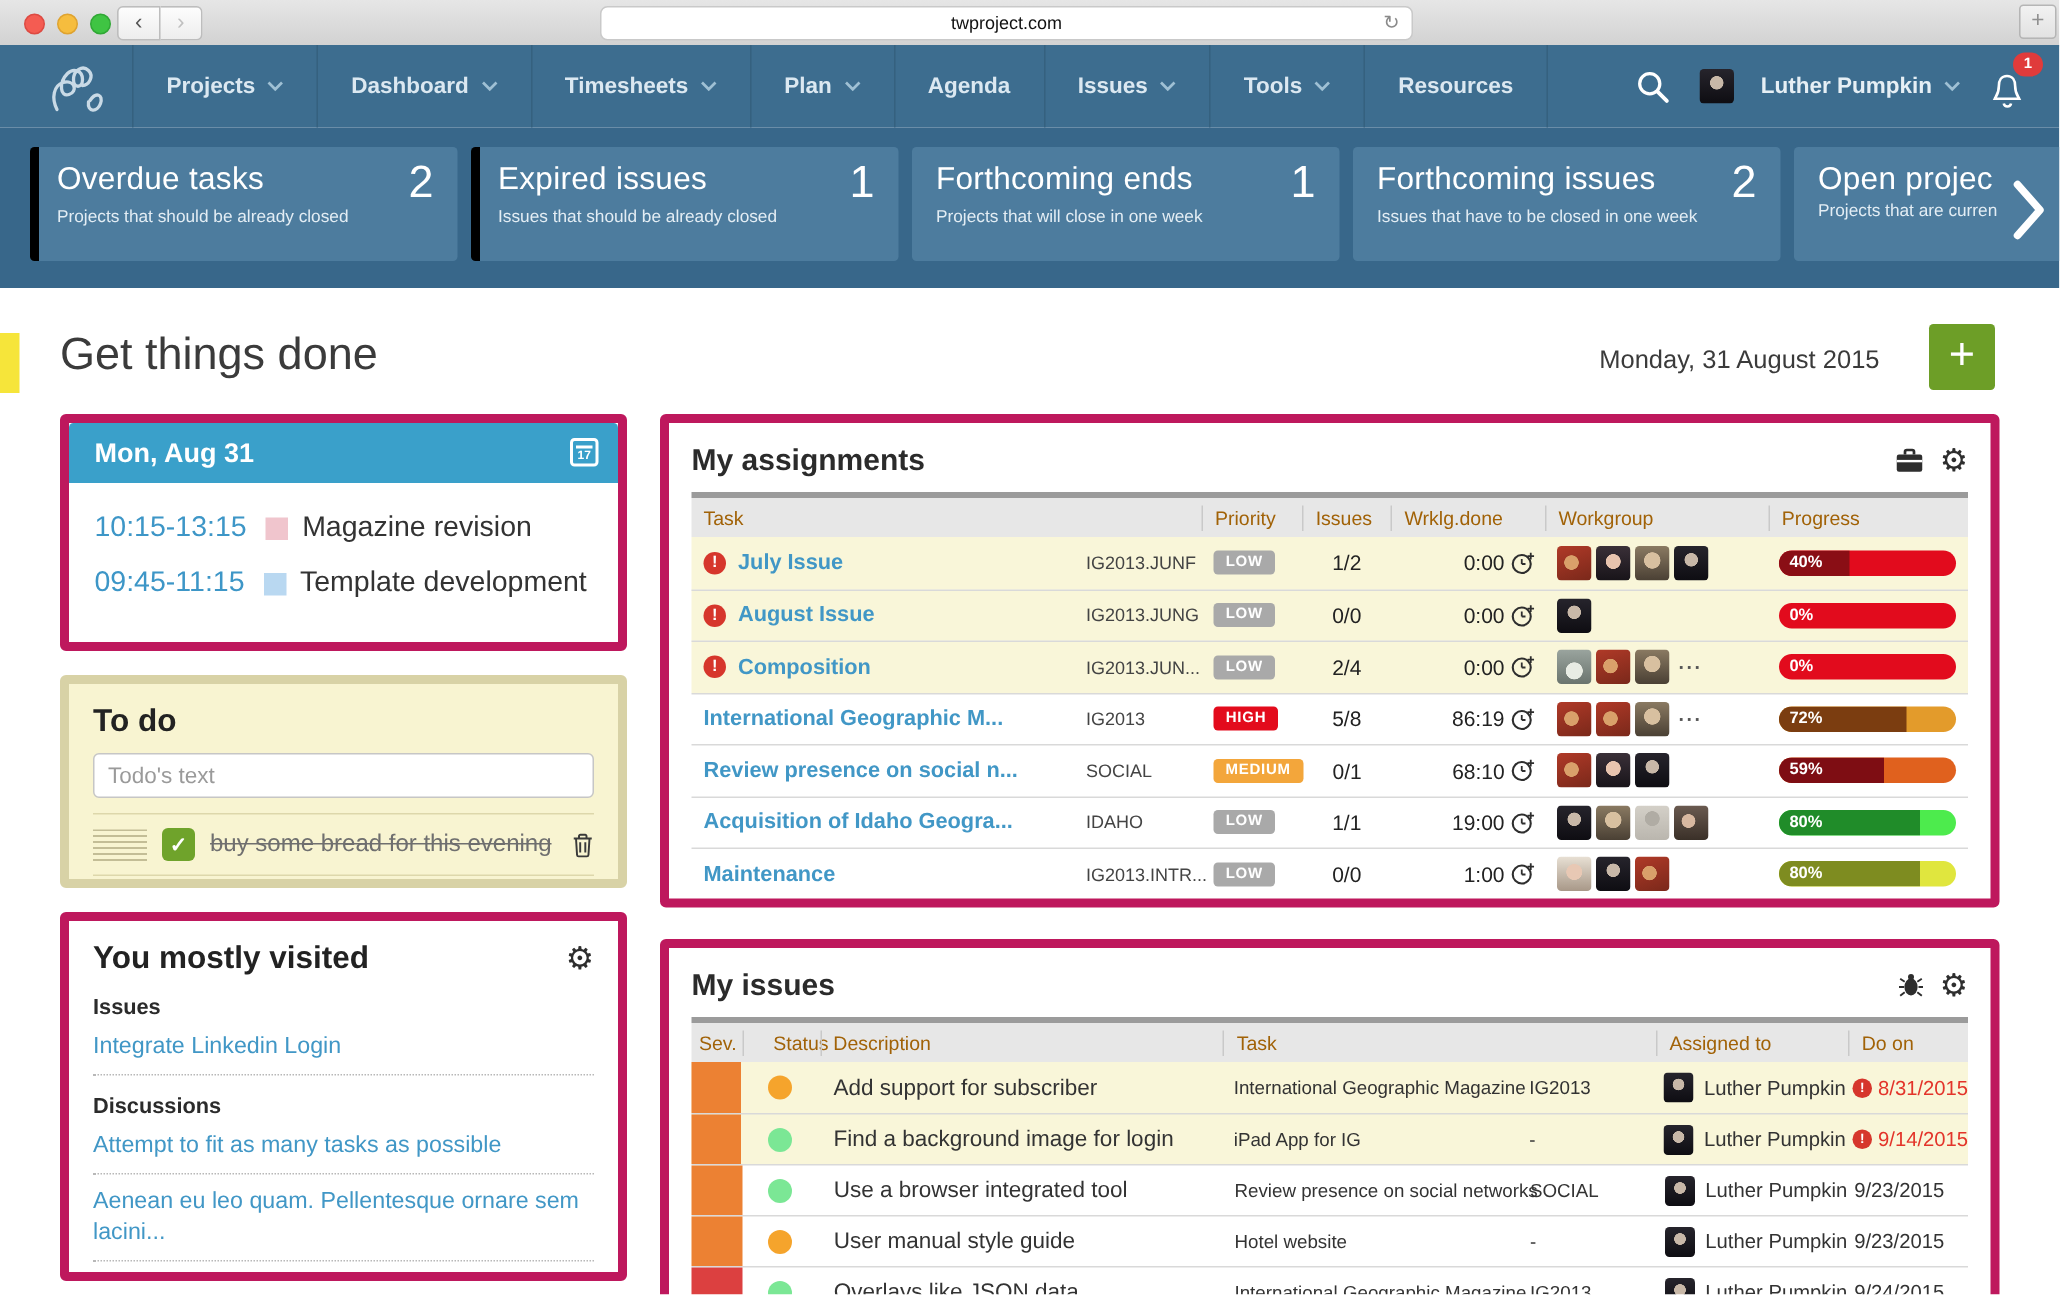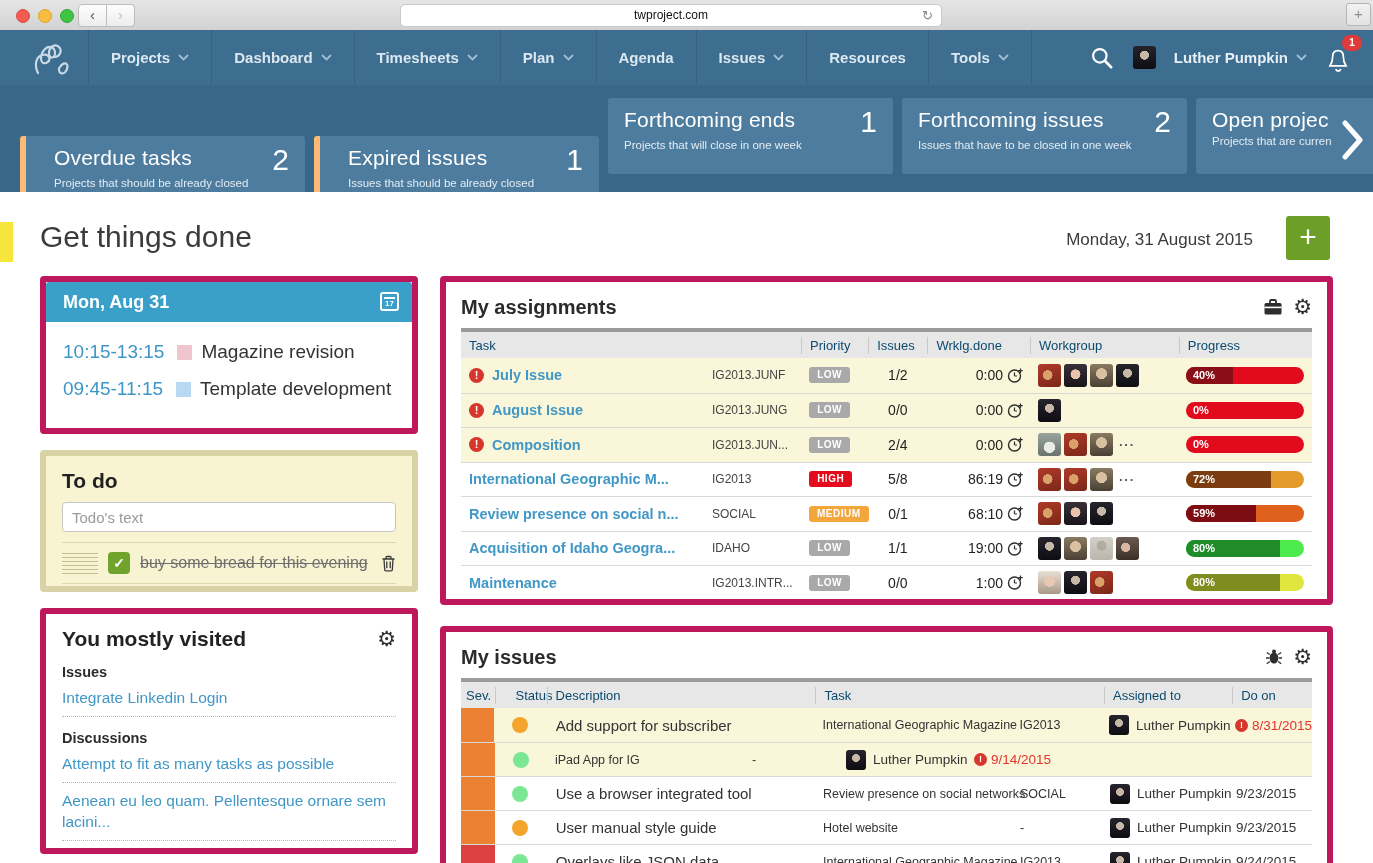--- a/index.html
+++ b/index.html
@@ -34,21 +34,21 @@
   .nav-right{position:absolute;right:18px;top:0;height:55px;display:flex;align-items:center;gap:18px;}
   .nav-avatar{width:34px;height:34px;border-radius:4px;}
   .nav-user{font-size:15px;font-weight:bold;color:#e6eff5;display:flex;align-items:center;gap:8px;cursor:pointer;}
   .bell-wrap{position:relative;width:30px;height:34px;cursor:pointer;}
   .badge{position:absolute;right:-7px;top:-6px;min-width:16px;height:16px;border-radius:9px;background:#e03b3b;
          color:#fff;font-size:10px;font-weight:bold;text-align:center;line-height:16px;padding:0 2px;}
   
   .banner{position:absolute;left:0;top:85px;width:1373px;height:107px;background:#38678a;overflow:hidden;}
   .cards{position:absolute;left:20px;top:13px;display:flex;gap:9px;width:2000px;}
   .bcard{width:285px;height:76px;background:#4d7c9e;border-radius:3px;padding:10px 16px;box-sizing:border-box;cursor:pointer;}
-  .bcard.alert{border-left:6px solid #fdba74;padding-left:28px;margin-top:38px;}
+  .bcard.alert{border-left:6px solid #000000;padding-left:12px;}
   .bcard .trow{display:flex;justify-content:space-between;align-items:flex-start;}
   .bcard .btitle{font-size:21px;font-weight:300;color:#fff;letter-spacing:.2px;}
   .bcard .bcount{font-size:30px;font-weight:300;color:#fff;line-height:28px;}
   .bcard .bsub{font-size:11.5px;color:#e3edf4;margin-top:3px;}
   .banner-arrow{position:absolute;right:8px;top:35px;cursor:pointer;}
   
   .yellow-tab{position:absolute;left:0;top:222px;width:13px;height:40px;background:#f6e53a;}
   .page-title{position:absolute;left:40px;top:220px;font-size:30px;font-weight:300;color:#3b3b3b;margin:0;}
   .page-date{position:absolute;right:120px;top:230px;font-size:17px;color:#3b3b3b;}
   .add-btn{position:absolute;left:1286px;top:216px;width:44px;height:44px;background:#6d9e27;border-radius:3px;
@@ -91,32 +91,32 @@
   
   .panel{padding:12px 15px;}
   .panel-assign{left:440px;top:276px;width:893px;height:329px;}
   .panel-issues{left:440px;top:626px;width:893px;height:252px;}
   .p-head{display:flex;justify-content:space-between;align-items:center;height:26px;}
   .p-title{font-size:20px;font-weight:bold;color:#2b2b2b;}
   .p-icons{display:flex;align-items:center;gap:10px;}
   .tbl{margin-top:8px;}
   .tbl-strip{height:4px;background:#9b9b9b;}
   .thead{display:flex;background:#e7e7e7;height:26px;align-items:center;}
-  .th{font-size:13px;color:#0c4a6e;box-sizing:border-box;padding-left:8px;border-left:1px solid #c9c9c9;
+  .th{font-size:13px;color:#a16207;box-sizing:border-box;padding-left:8px;border-left:1px solid #c9c9c9;
       height:17px;line-height:17px;}
   .th:first-child{border-left:none;}
   .trow2{display:flex;align-items:center;border-top:1px solid #d9d9d9;box-sizing:border-box;}
   .trow2:first-child{border-top:none;}
   .hl{background:#f9f6d9;}
   .cell{box-sizing:border-box;display:flex;align-items:center;height:100%;}
   .excl{min-width:15px;width:15px;height:15px;border-radius:50%;background:#d6362c;color:#fff;font-size:11px;
         font-weight:bold;text-align:center;line-height:15px;display:inline-block;}
   .task-link{color:#4197c6;font-weight:bold;font-size:14.5px;margin-left:8px;cursor:pointer;white-space:nowrap;}
   .task-cell{position:relative;padding-left:8px;}
-  .code{position:absolute;left:251px;font-size:12px;color:#444;white-space:nowrap;}
+  .code{position:absolute;left:263px;font-size:12px;color:#444;white-space:nowrap;}
   .prio{display:inline-block;padding:3px 8px;border-radius:3px;color:#fff;font-size:10px;font-weight:bold;
         letter-spacing:.5px;line-height:1;}
   .ctr{justify-content:center;font-size:14px;color:#222;}
   .wl{justify-content:flex-end;padding-right:6px;font-size:14px;color:#222;gap:4px;}
   .avs{gap:3px;padding-left:8px;}
   .av{width:23px;height:23px;border-radius:3px;display:inline-block;}
   .av-sm{width:20px;height:20px;border-radius:3px;display:inline-block;}
   .more{color:#555;font-weight:bold;font-size:13px;margin-left:3px;letter-spacing:1px;}
   .pbar{position:relative;width:118px;height:17px;border-radius:9px;margin-left:7px;overflow:hidden;}
   .pfill{position:absolute;left:0;top:0;bottom:0;}
@@ -196,27 +196,27 @@
         <div class="nav-item">
           <span>Agenda</span>
         </div>
         <div class="nav-item">
           <span>Issues</span>
           <svg width="11" height="7" viewBox="0 0 11 7">
             <polyline points="1,1 5.5,5.5 10,1" fill="none" stroke="#9fc0d4" stroke-width="1.8"></polyline>
           </svg>
         </div>
         <div class="nav-item">
-          <span>Resources</span>
-        </div>
-        <div class="nav-item">
           <span>Tools</span>
           <svg width="11" height="7" viewBox="0 0 11 7">
             <polyline points="1,1 5.5,5.5 10,1" fill="none" stroke="#9fc0d4" stroke-width="1.8"></polyline>
           </svg>
+        </div>
+        <div class="nav-item">
+          <span>Resources</span>
         </div>
       </div>
     <div class="nav-right">
       <svg width="26" height="26" viewBox="0 0 24 24" style="cursor:pointer">
         <circle cx="10" cy="10" r="6.2" fill="none" stroke="#fff" stroke-width="2"></circle>
         <line x1="14.8" y1="14.8" x2="20.5" y2="20.5" stroke="#fff" stroke-width="2.4" stroke-linecap="round"></line>
       </svg>
       <div class="nav-avatar av p-dark-man"></div>
       <div class="nav-user">
         <span>Luther Pumpkin</span>
@@ -607,20 +607,21 @@
             <div class="cell due red" style="width: 81px;">
               <span class="excl-sm">!</span>
               <span>8/31/2015</span>
             </div>
           </div>
           <div class="trow2 hl" style="height: 34px;">
             <div class="cell sev" style="width: 34px; background: rgb(236, 129, 51);"></div>
             <div class="cell ctr" style="width: 52px;">
               <span class="dot" style="background: rgb(123, 231, 149);"></span>
             </div>
+            <div class="cell desc" style="width: 273px;">Find a background image for login</div>
             <div class="cell itask" style="width: 293px;">
               <span>iPad App for IG</span>
               <span class="icode">-</span>
             </div>
             <div class="cell" style="width: 130px; padding-left: 6px;">
               <span class="av-sm p-dark-man"></span>
               <span class="aname">Luther Pumpkin</span>
             </div>
             <div class="cell due red" style="width: 81px;">
               <span class="excl-sm">!</span>

